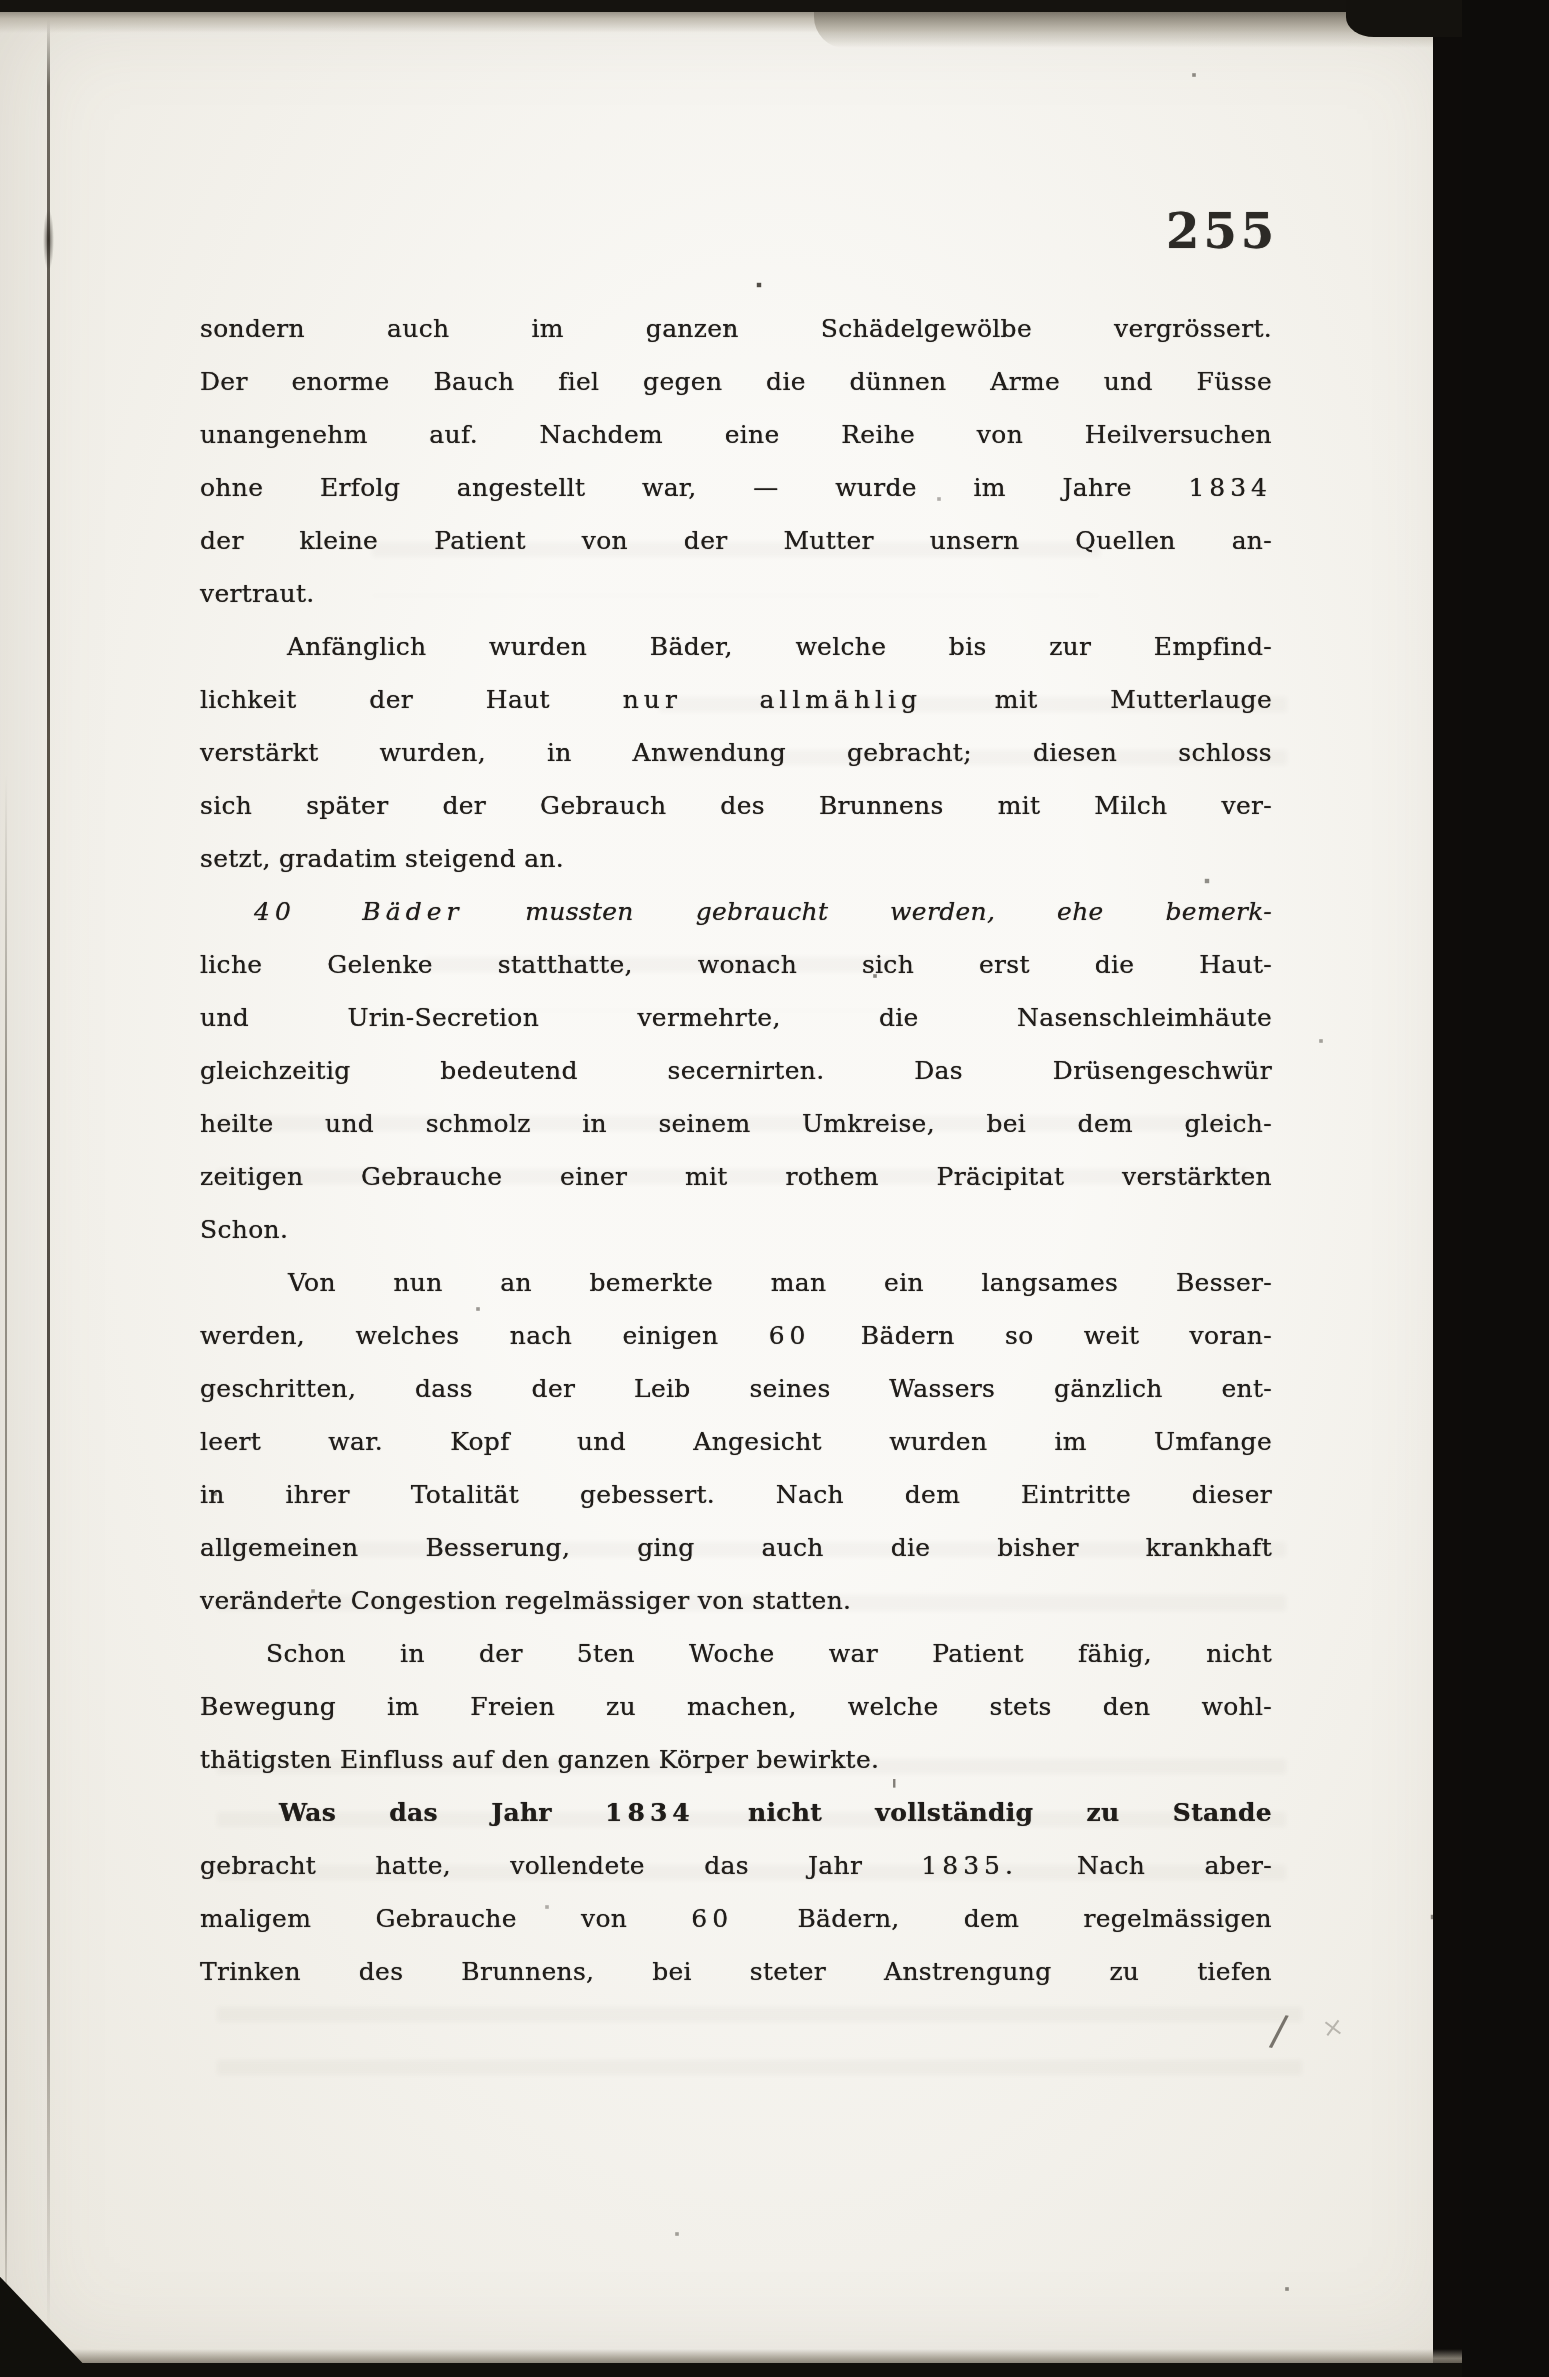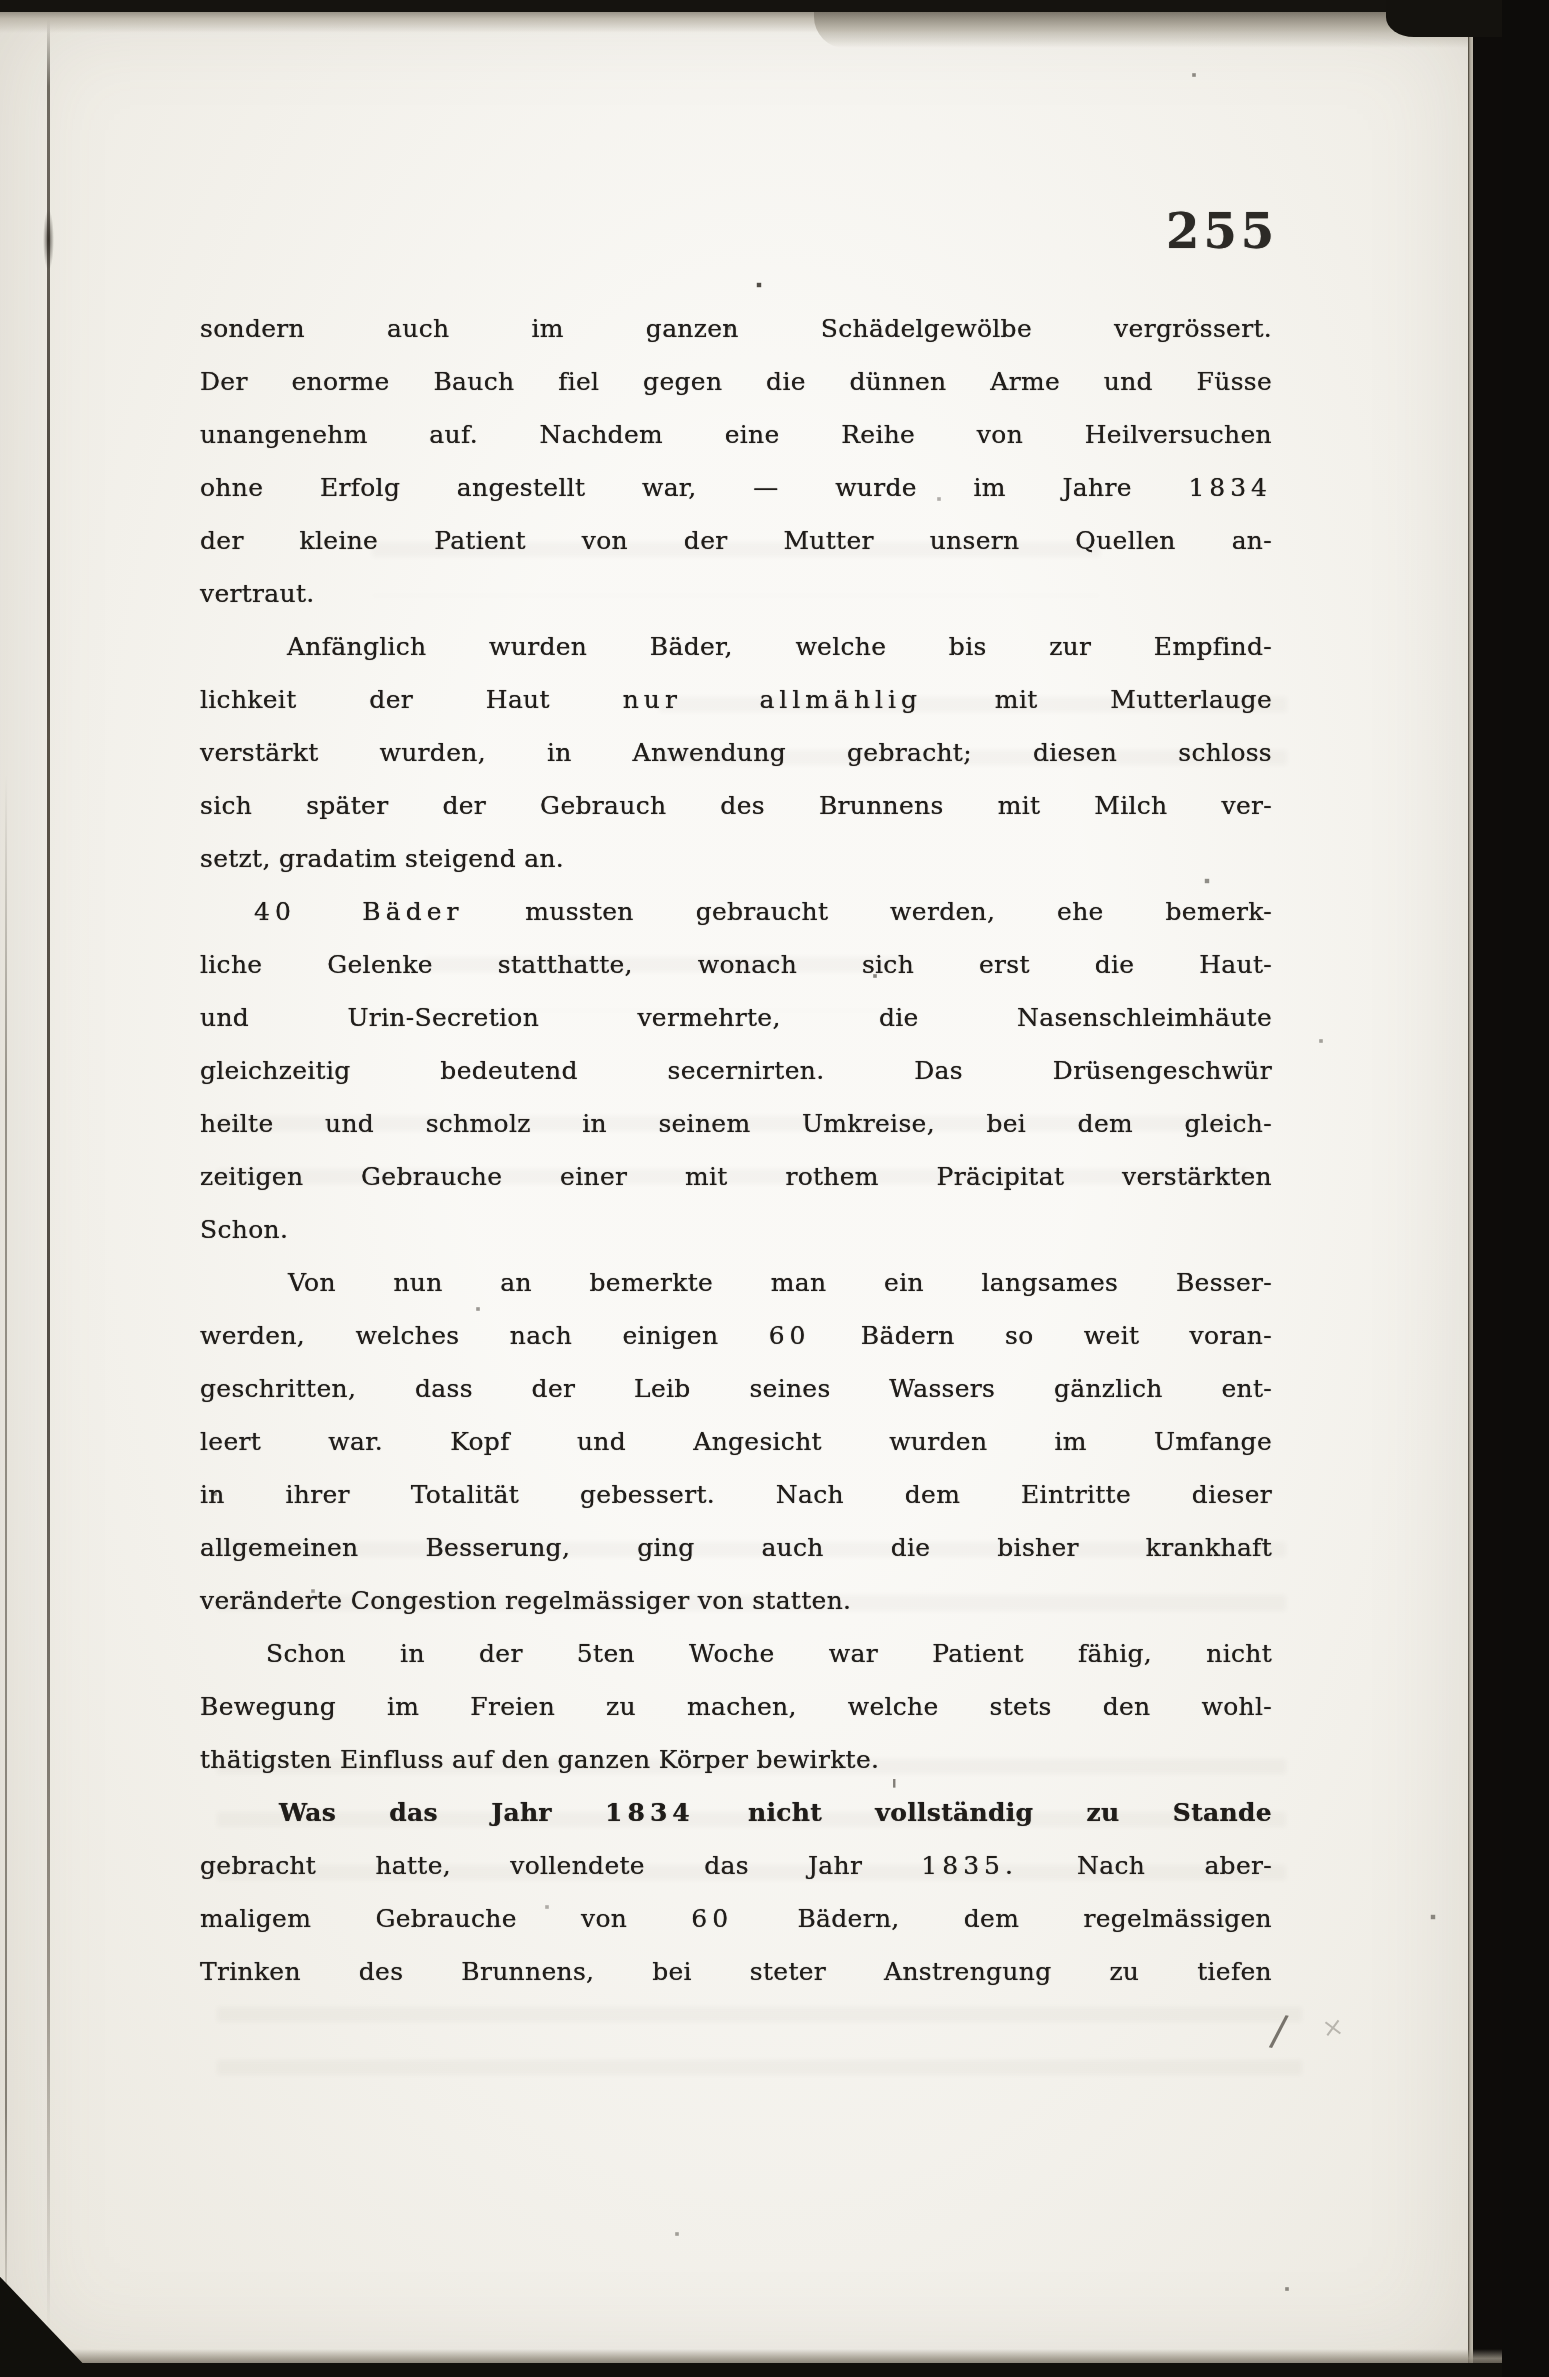--- a/index.html
+++ b/index.html
@@ -3,21 +3,20 @@
 <meta charset="utf-8">
 <style>
   html, body { margin: 0; padding: 0; background: #0d0c0a; }
   .scan {
     position: relative;
     width: 1462px;
     height: 2377px;
     background: #0d0c0a;
     overflow: hidden;
     font-family: "DejaVu Serif", serif;
-    padding-left: 40px;
   }
   
   .paper {
     position: absolute;
     left: 0; top: 0;
     width: 1477px; height: 2377px;
     background:
       radial-gradient(ellipse at 52% 42%, rgba(255,255,255,0.55) 30%, rgba(210,203,188,0.25) 100%),
       #f3f1ea;
     box-shadow: inset 0 0 108px rgba(120,110,92,0.18);
@@ -182,21 +181,21 @@
       <div class="line"><span>Der enorme Bauch fiel gegen die dünnen Arme und Füsse</span></div>
       <div class="line"><span>unangenehm auf. Nachdem eine Reihe von Heilversuchen</span></div>
       <div class="line"><span>ohne Erfolg angestellt war, — wurde im Jahre </span><span class="gesperrt">1834</span></div>
       <div class="line"><span>der kleine Patient von der Mutter unsern Quellen an-</span></div>
       <div class="line noj"><span>vertraut.</span></div>
       <div class="line" style="text-indent: 87px;"><span>Anfänglich wurden Bäder, welche bis zur Empfind-</span></div>
       <div class="line"><span>lichkeit der Haut </span><span class="gesperrt">nur allmählig</span><span> mit Mutterlauge</span></div>
       <div class="line"><span>verstärkt wurden, in Anwendung gebracht; diesen schloss</span></div>
       <div class="line"><span>sich später der Gebrauch des Brunnens mit Milch ver-</span></div>
       <div class="line noj"><span>setzt, gradatim steigend an.</span></div>
-      <div class="line" style="text-indent: 54px;"><span class="gesperrt">40 Bäder</span><span> mussten gebraucht werden, ehe bemerk-</span></div>
+      <div class="line" style="text-indent: 54px; font-style: italic;"><span class="gesperrt">40 Bäder</span><span> mussten gebraucht werden, ehe bemerk-</span></div>
       <div class="line"><span>liche Gelenke statthatte, wonach sich erst die Haut-</span></div>
       <div class="line"><span>und Urin-Secretion vermehrte, die Nasenschleimhäute</span></div>
       <div class="line"><span>gleichzeitig bedeutend secernirten. Das Drüsengeschwür</span></div>
       <div class="line"><span>heilte und schmolz in seinem Umkreise, bei dem gleich-</span></div>
       <div class="line"><span>zeitigen Gebrauche einer mit rothem Präcipitat verstärkten</span></div>
       <div class="line noj"><span>Schon.</span></div>
       <div class="line" style="text-indent: 88px;"><span>Von nun an bemerkte man ein langsames Besser-</span></div>
       <div class="line"><span>werden, welches nach einigen </span><span class="gesperrt">60</span><span> Bädern so weit voran-</span></div>
       <div class="line"><span>geschritten, dass der Leib seines Wassers gänzlich ent-</span></div>
       <div class="line"><span>leert war. Kopf und Angesicht wurden im Umfange</span></div>

